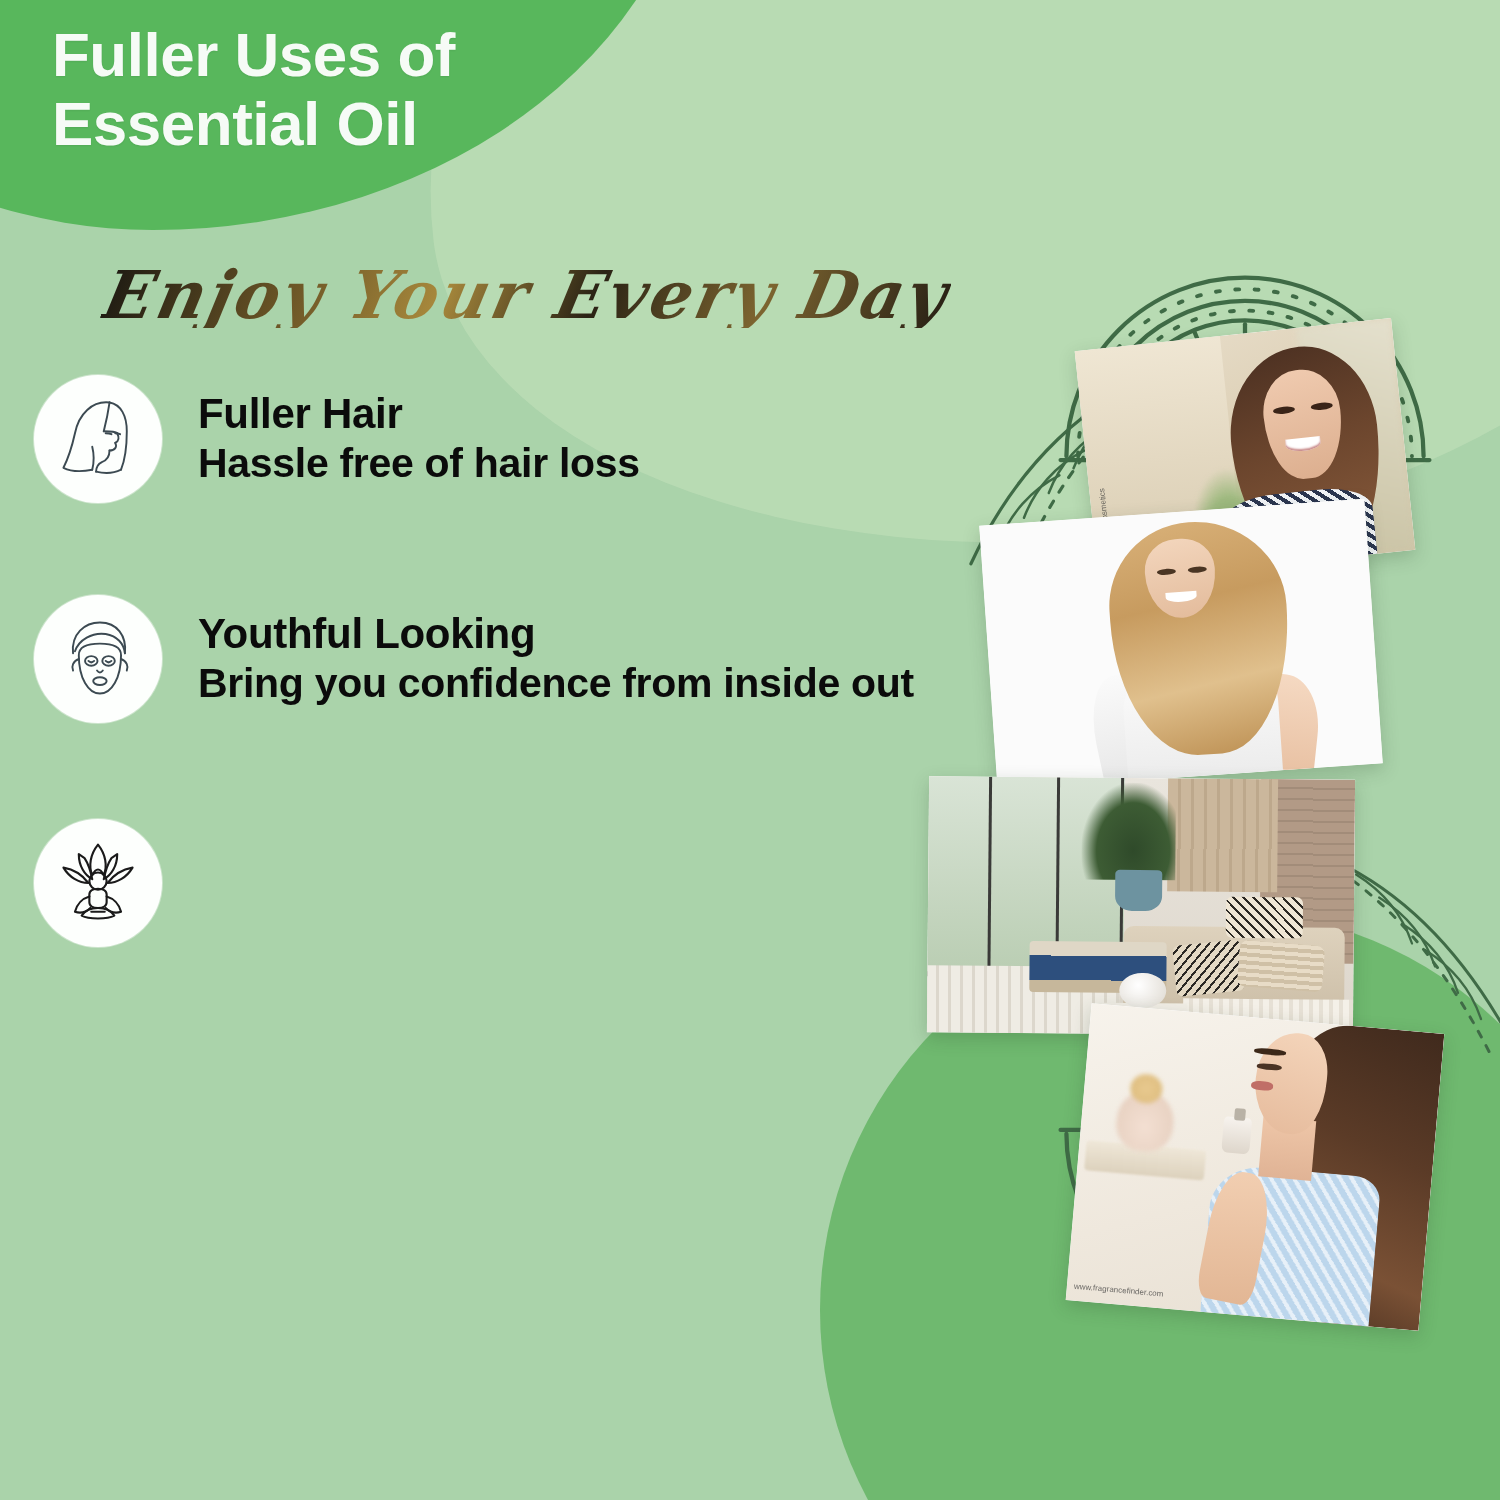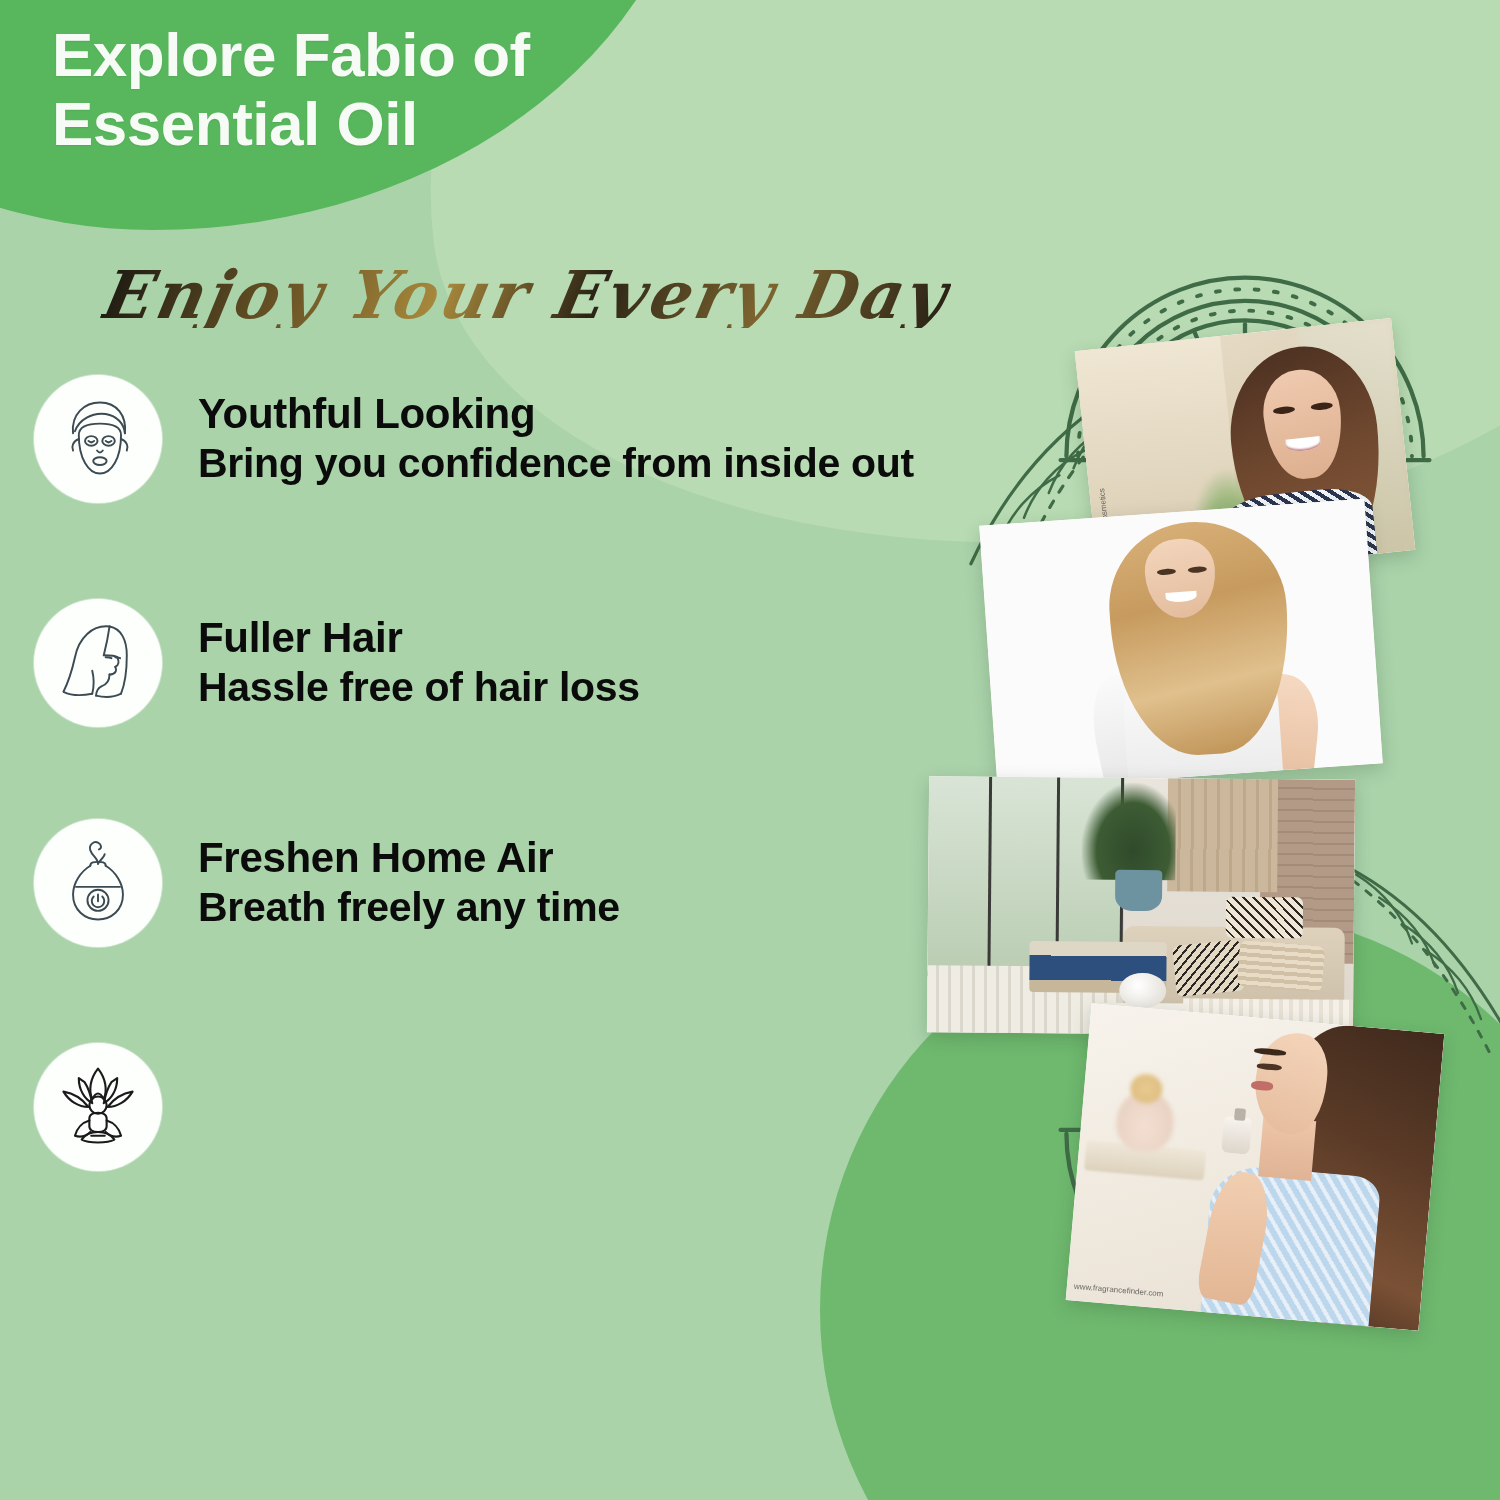--- a/index.html
+++ b/index.html
@@ -313,27 +313,51 @@
           <path d="M36 30 C52 40 64 54 70 72"></path>
           <path d="M50 46 C66 56 78 70 84 88"></path>
           <path d="M64 62 C80 72 92 86 98 104"></path>
         </g>
         <path d="M12 14 C48 38 80 78 104 126" stroke-dasharray="4 6"></path>
       </g>
     </svg>
   </div>
 
   <div class="title">
-    <span>Explore Fabio of</span>
+    <span>Fuller Uses of</span>
     <span>Essential Oil</span>
   </div>
 
   <div class="script">Enjoy Your Every Day</div>
 
   <div class="features">
+
+    <div class="feature r2">
+      <div class="ficon">
+        <svg viewBox="0 0 100 100" width="96" height="96">
+          <g fill="none" stroke="#3C4A52" stroke-width="2" stroke-linecap="round" stroke-linejoin="round">
+            <path d="M62 12 C44 10 30 24 26 44 C22 62 18 72 14 80 C22 84 34 84 44 82"></path>
+            <path d="M62 12 C74 14 80 26 80 42 C80 58 78 72 74 82"></path>
+            <path d="M62 12 C60 26 58 34 56 42"></path>
+            <path d="M56 42 C62 42 68 42 70 44"></path>
+            <path d="M70 44 C72 48 72 52 68 54"></path>
+            <path d="M68 54 C70 58 68 62 62 62"></path>
+            <path d="M62 62 C62 68 60 72 54 74 C50 76 48 80 48 84"></path>
+            <path d="M48 84 C56 86 66 86 74 82"></path>
+            <path d="M58 44 q4 0 6 1"></path>
+            <path d="M68 44 q3 0 5 1"></path>
+            <path d="M44 82 C46 74 46 66 44 58"></path>
+          </g>
+        </svg>
+      </div>
+      <div class="ftext">
+        <div class="fhead">Fuller Hair</div>
+        <div class="fsub">Hassle free of hair loss</div>
+      </div>
+    </div>
 
     <div class="feature r1">
       <div class="ficon">
         <svg viewBox="0 0 100 100" width="96" height="96">
           <g fill="none" stroke="#3C4A52" stroke-width="2" stroke-linecap="round" stroke-linejoin="round">
             <path d="M24 44 C22 24 36 12 52 12 C70 12 80 26 78 44"></path>
             <path d="M26 42 C30 30 44 22 58 24 C70 26 77 34 78 44"></path>
             <path d="M30 46 C30 70 40 86 52 86 C64 86 74 70 74 46 C74 38 66 34 52 34 C38 34 30 38 30 46 Z"></path>
             <ellipse cx="43" cy="52" rx="6.5" ry="5"></ellipse>
             <ellipse cx="61" cy="52" rx="6.5" ry="5"></ellipse>
@@ -345,64 +369,20 @@
             <path d="M74 50 C80 52 82 58 80 62"></path>
           </g>
         </svg>
       </div>
       <div class="ftext">
         <div class="fhead">Youthful Looking</div>
         <div class="fsub">Bring you confidence from inside out</div>
       </div>
     </div>
 
-    <div class="feature r2">
-      <div class="ficon">
-        <svg viewBox="0 0 100 100" width="96" height="96">
-          <g fill="none" stroke="#3C4A52" stroke-width="2" stroke-linecap="round" stroke-linejoin="round">
-            <path d="M62 12 C44 10 30 24 26 44 C22 62 18 72 14 80 C22 84 34 84 44 82"></path>
-            <path d="M62 12 C74 14 80 26 80 42 C80 58 78 72 74 82"></path>
-            <path d="M62 12 C60 26 58 34 56 42"></path>
-            <path d="M56 42 C62 42 68 42 70 44"></path>
-            <path d="M70 44 C72 48 72 52 68 54"></path>
-            <path d="M68 54 C70 58 68 62 62 62"></path>
-            <path d="M62 62 C62 68 60 72 54 74 C50 76 48 80 48 84"></path>
-            <path d="M48 84 C56 86 66 86 74 82"></path>
-            <path d="M58 44 q4 0 6 1"></path>
-            <path d="M68 44 q3 0 5 1"></path>
-            <path d="M44 82 C46 74 46 66 44 58"></path>
-          </g>
-        </svg>
-      </div>
-      <div class="ftext">
-        <div class="fhead">Fuller Hair</div>
-        <div class="fsub">Hassle free of hair loss</div>
-      </div>
-    </div>
-
-    <div class="feature r3">
-      <div class="ficon">
-        <svg viewBox="0 0 100 100" width="96" height="96">
-          <g fill="none" stroke="#3C4A52" stroke-width="2" stroke-linecap="round" stroke-linejoin="round">
-            <path d="M50 30 C50 24 44 22 42 16 C40 10 46 6 50 8 C54 10 54 14 51 15"></path>
-            <path d="M50 30 C52 26 56 24 57 20"></path>
-            <path d="M42 32 C42 28 46 28 50 28 C54 28 58 28 58 32"></path>
-            <path d="M42 32 C32 38 24 50 24 62 C24 78 36 88 50 88 C64 88 76 78 76 62 C76 50 68 38 58 32"></path>
-            <line x1="27" y1="54" x2="73" y2="54"></line>
-            <circle cx="50" cy="68" r="11"></circle>
-            <path d="M50 62 v7"></path>
-            <path d="M45.5 64 a6.5 6.5 0 1 0 9 0"></path>
-          </g>
-        </svg>
-      </div>
-      <div class="ftext">
-        <div class="fhead">Freshen Home Air</div>
-        <div class="fsub">Breath freely any time</div>
-      </div>
-    </div>
 
     <div class="feature r4">
       <div class="ficon">
         <svg viewBox="0 0 100 100" width="96" height="96">
           <g fill="none" stroke="#1a1a1a" stroke-width="2.2" stroke-linecap="round" stroke-linejoin="round">
             <path d="M50 10 C42 20 40 32 44 42 C48 34 52 34 56 42 C60 32 58 20 50 10 Z"></path>
             <path d="M30 20 C30 32 36 42 44 46 C42 36 40 30 36 24 Z"></path>
             <path d="M70 20 C70 32 64 42 56 46 C58 36 60 30 64 24 Z"></path>
             <path d="M14 34 C20 44 30 50 40 50 C34 42 26 36 14 34 Z"></path>
             <path d="M86 34 C80 44 70 50 60 50 C66 42 74 36 86 34 Z"></path>

